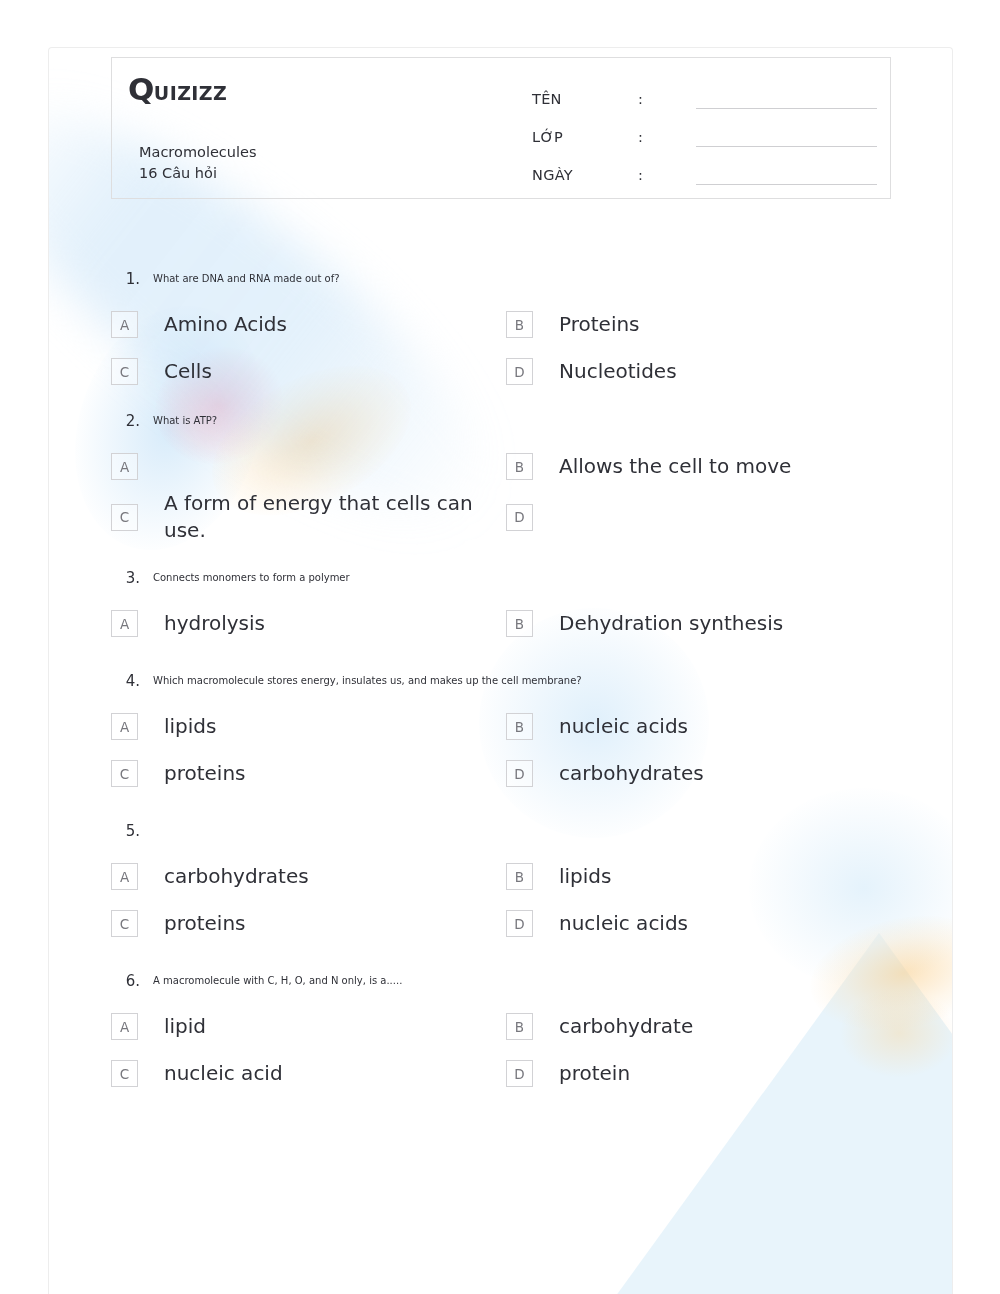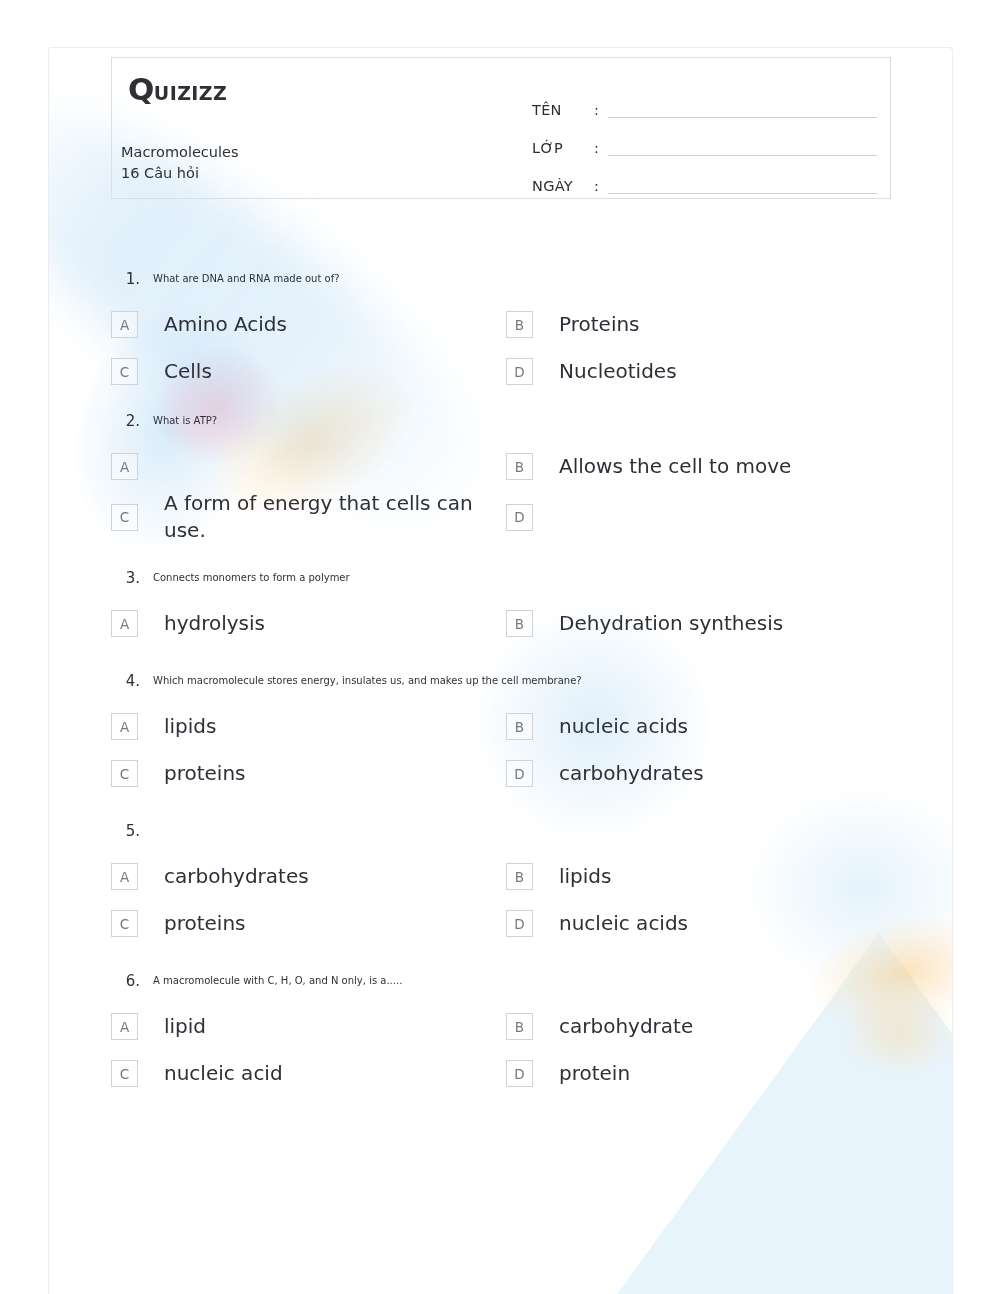--- a/index.html
+++ b/index.html
@@ -131,38 +131,39 @@
     position: relative;
   }
   .logo-rest {
     font-size: 19px;
     letter-spacing: 0.4px;
     line-height: 1;
     margin-left: 0px;
   }
   #quiz-meta {
     position: absolute;
-    left: 9px;
+    left: 27px;
     top: 84px;
     color: #2f3037;
     font-size: 14.5px;
     line-height: 21px;
   }
   #quiz-meta div { white-space: nowrap; }
 
   #student-fields {
     position: absolute;
     left: 420px;
     top: 22px;
     width: 345px;
   }
   .field-row {
     display: flex;
-    align-items: flex-end;
+    align-items: center;
     height: 38px;
+    gap: 44px;
   }
   .field-label {
     width: 62px;
     font-size: 14.5px;
     color: #2f3037;
     letter-spacing: 0.3px;
     white-space: nowrap;
   }
   .field-colon {
     width: 14px;

